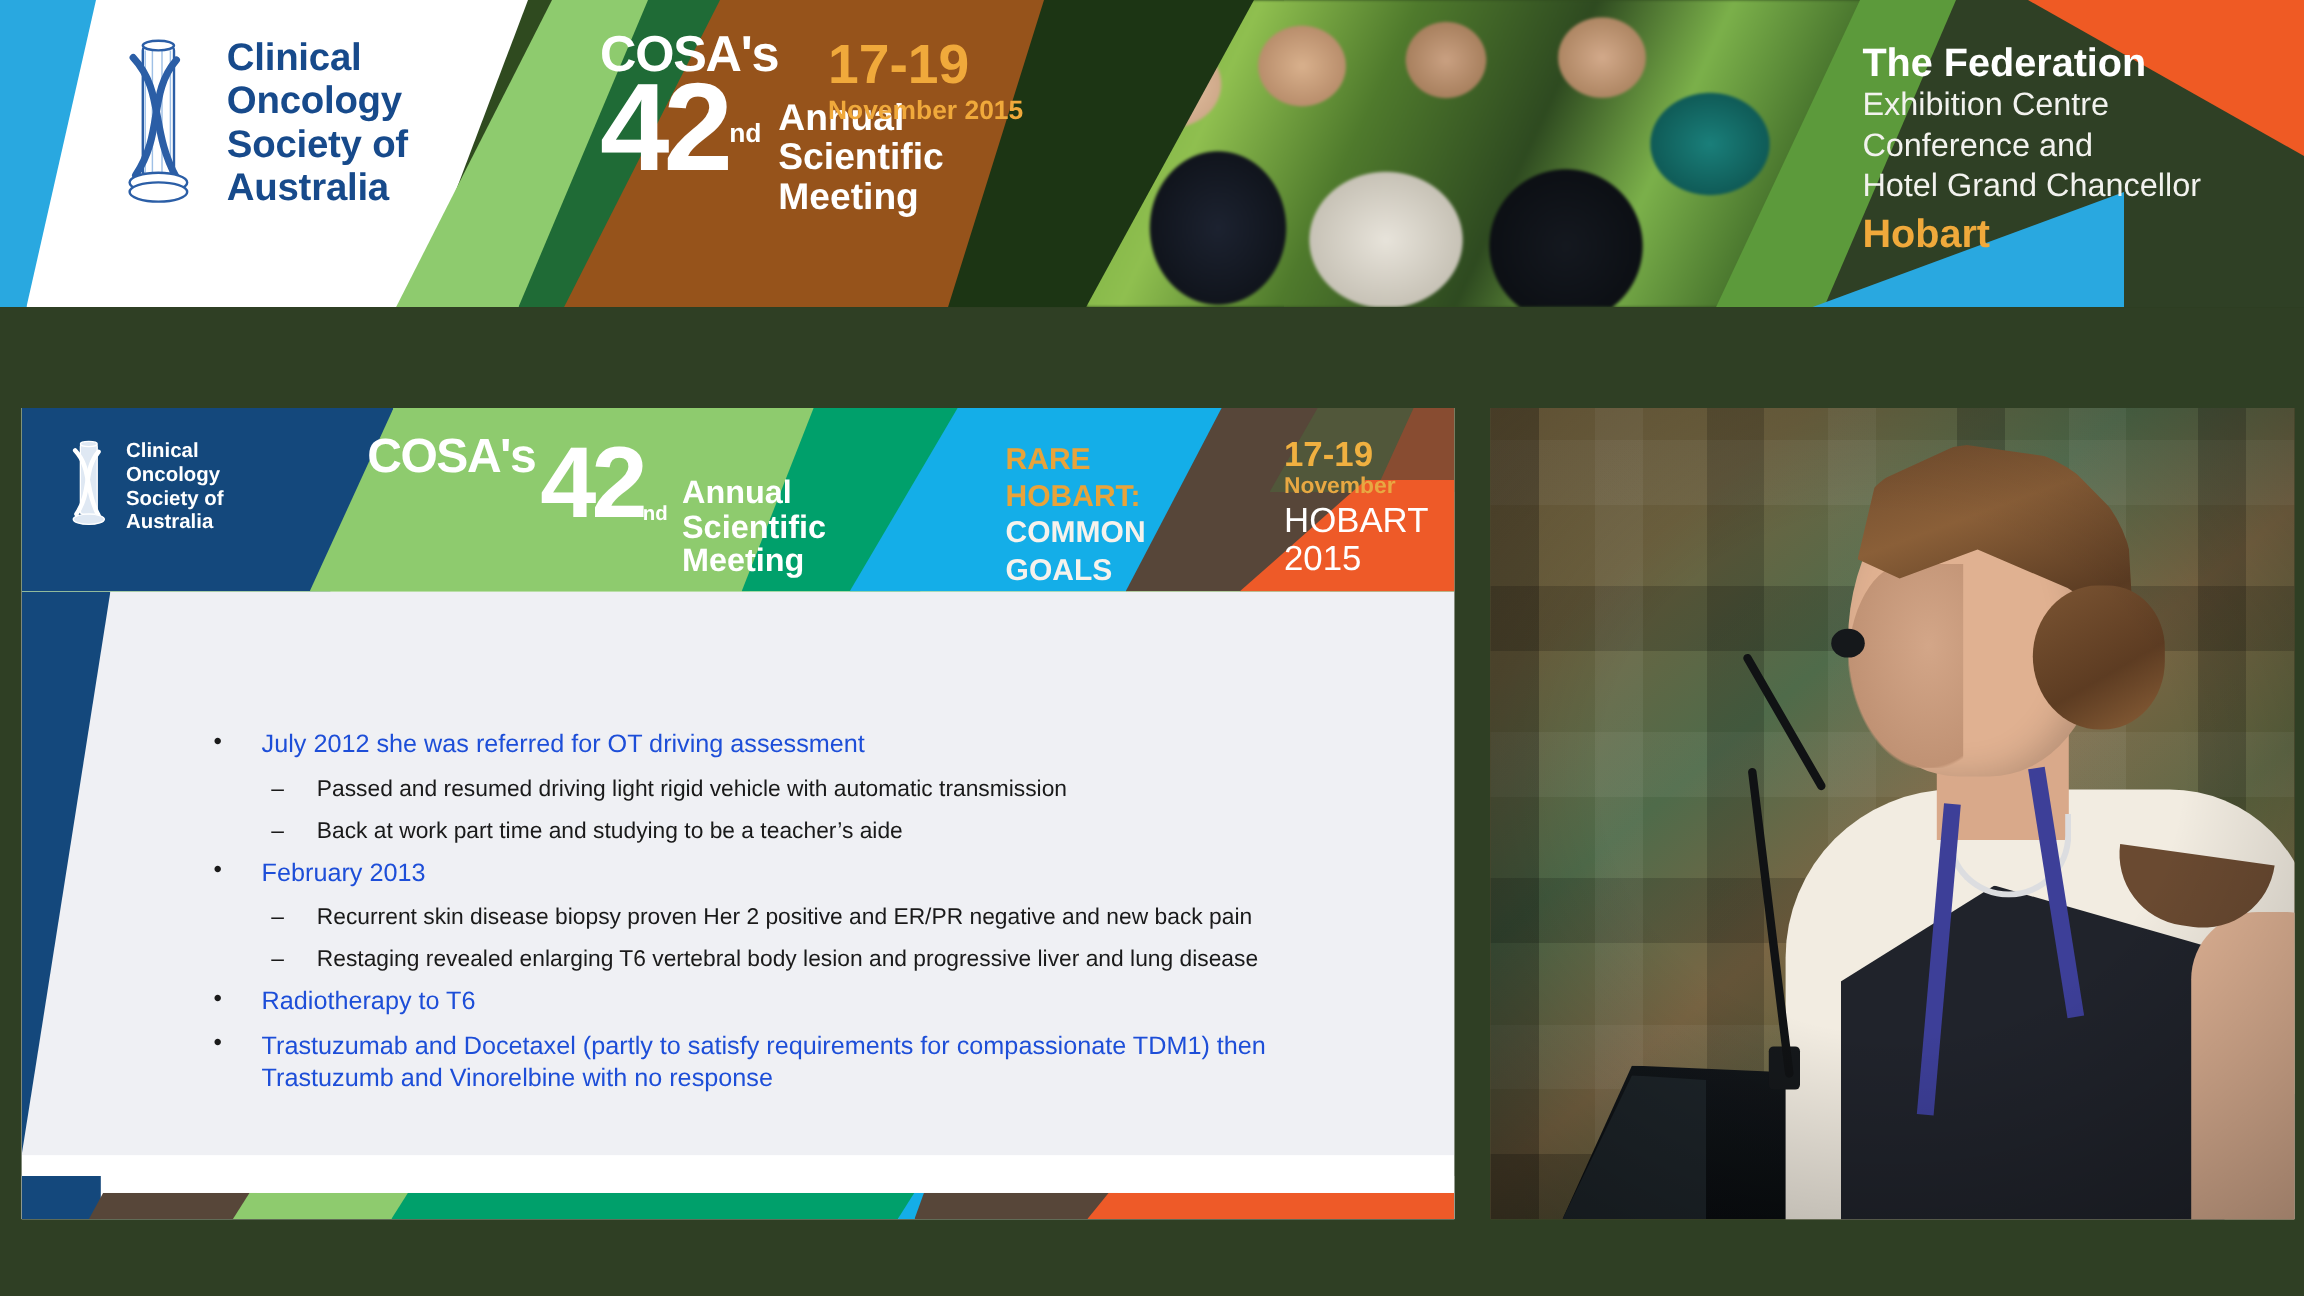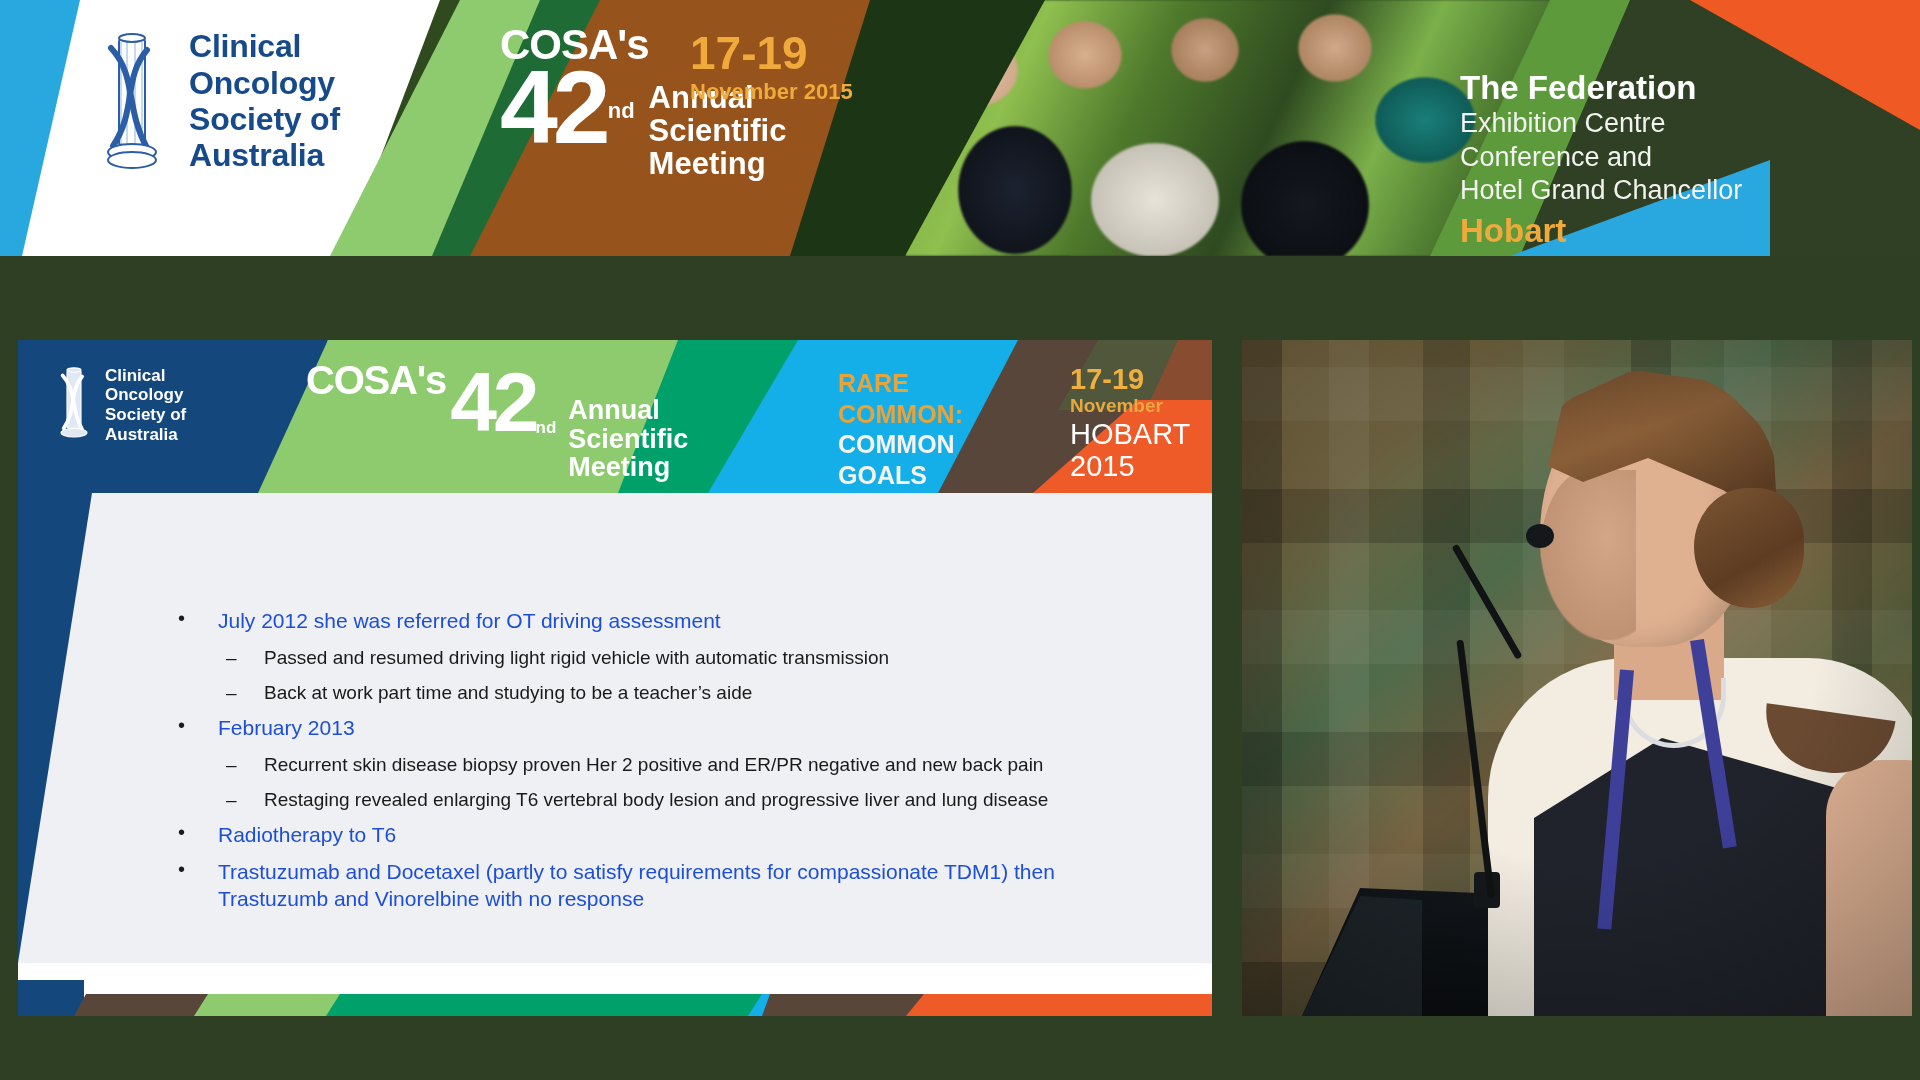--- a/index.html
+++ b/index.html
@@ -112,21 +112,21 @@
     font-size: 31px; font-weight: 600; line-height: 1.06;
     margin-left: 14px; margin-top: 20px;
   }
   .c42-dates {
     position: absolute; left: 690px; top: 30px; z-index: 7;
   }
   .c42-dates .dnum { font-size: 46px; font-weight: 700; color: #f0a93b; line-height: 1; }
   .c42-dates .dmon { font-size: 22px; font-weight: 600; color: #f0a93b; margin-top: 3px; }
 
   .fed-block {
-    position: absolute; left: 1460px; top: 34px; z-index: 8; color: #ffffff; margin-top: 36px;
+    position: absolute; left: 1552px; top: 34px; z-index: 8; color: #ffffff;
   }
   .fed-title { font-size: 33px; font-weight: 700; line-height: 1.12; }
   .fed-line { font-size: 27px; font-weight: 400; line-height: 1.25; color: #f2f2ee; }
   .fed-hobart { font-size: 33px; font-weight: 700; color: #f0a93b; margin-top: 4px; }
 
   
   .stage {
     position: absolute; left: 0; top: 256px; width: 1920px; height: 824px;
     background: #2f3f24;
   }
@@ -499,21 +499,21 @@
       <div class="s42-nd">nd</div>
       <div class="s42-asm">
         <div>Annual</div>
         <div>Scientific</div>
         <div>Meeting</div>
       </div>
     </div>
 
     <div class="slide-theme">
       <div class="theme-gold">RARE</div>
-      <div class="theme-gold">COMMON:</div>
+      <div class="theme-gold">HOBART:</div>
       <div class="theme-white">COMMON</div>
       <div class="theme-white">GOALS</div>
     </div>
 
     <div class="slide-date">
       <div class="sd-num">17-19</div>
       <div class="sd-mon">November</div>
       <div class="sd-city">HOBART</div>
       <div class="sd-year">2015</div>
     </div>

